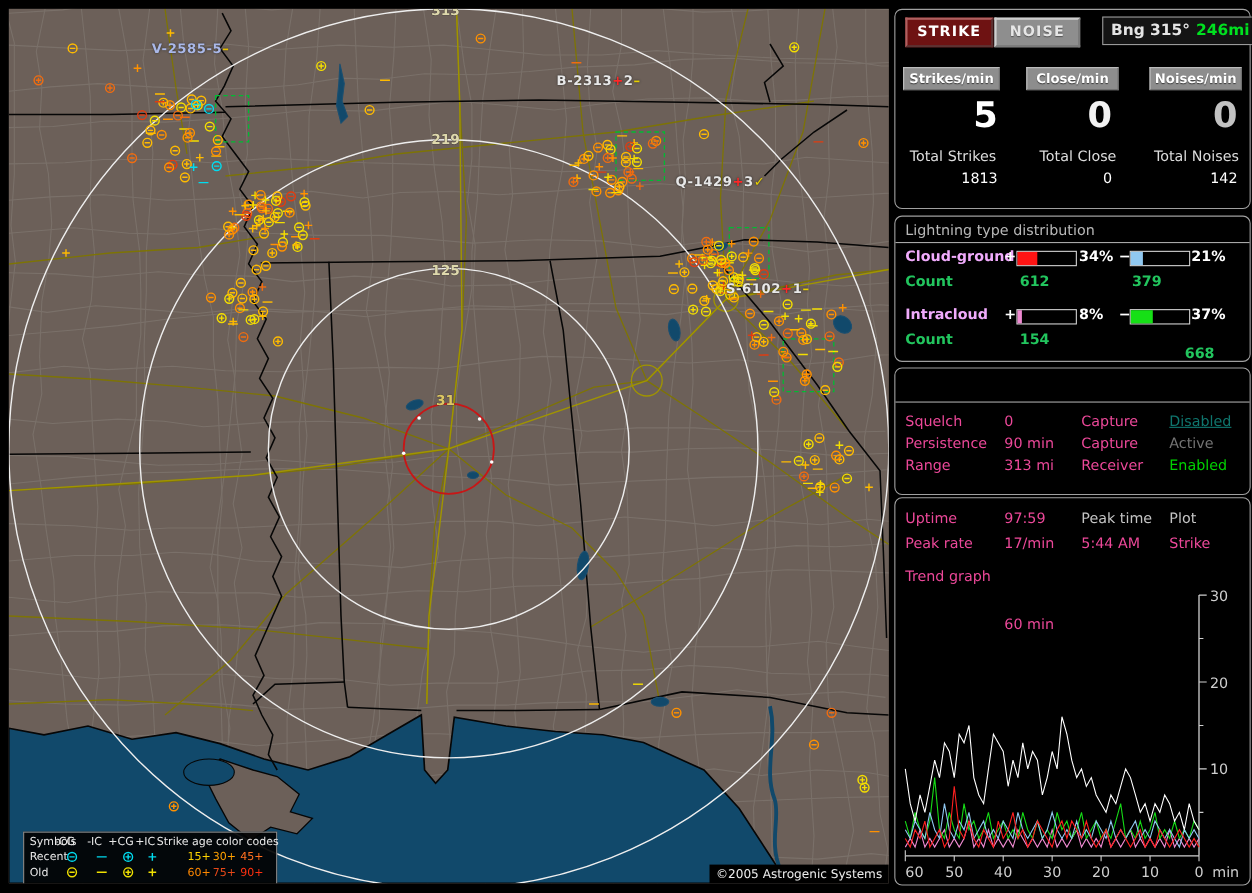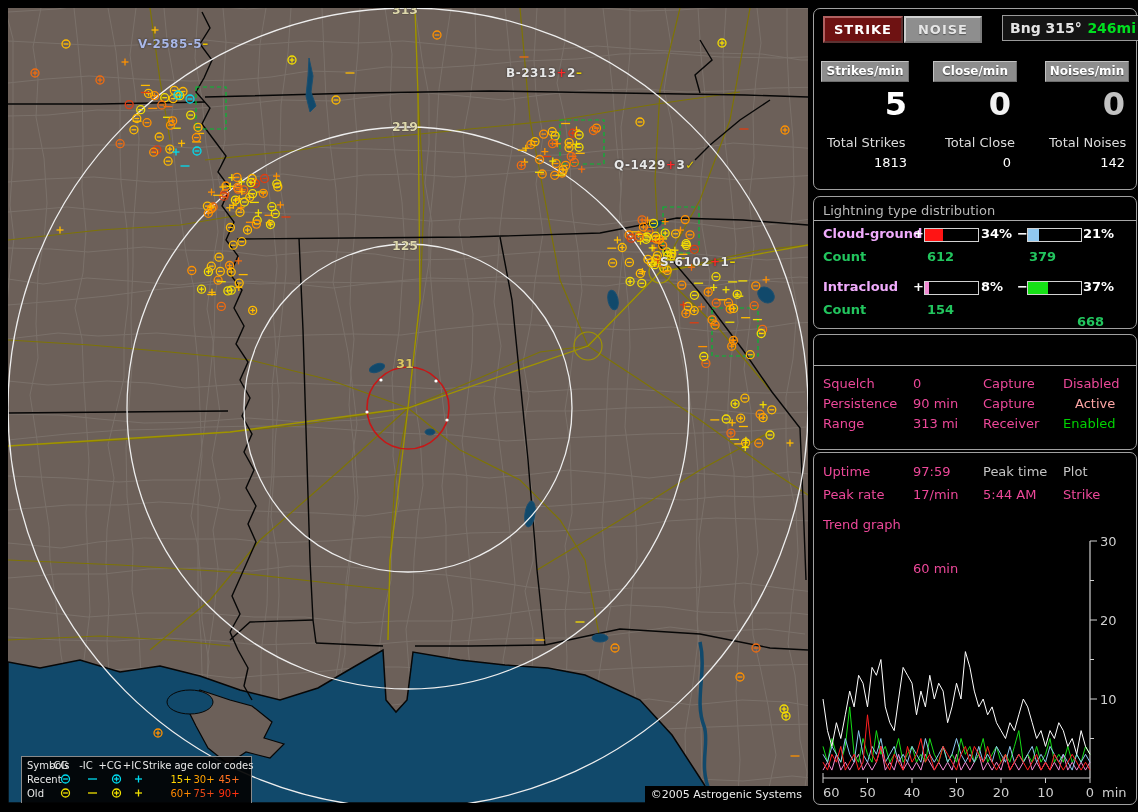--- a/index.html
+++ b/index.html
@@ -620,26 +620,26 @@
   <div class="abs cnt" style="left:113px;top:105px;">154</div>
   <div class="abs cnt" style="left:215px;top:117px;margin-left:48px;">668</div>
 </div>
 
 <div class="side-panel" id="panel3">
   <div class="hrule" style="top:30px;"></div>
 
   <div class="abs srow" style="left:9px;top:41px;">Squelch</div>
   <div class="abs srow" style="left:99px;top:41px;">0</div>
   <div class="abs srow" style="left:169px;top:41px;">Capture</div>
-  <div class="abs srow" style="left: 249px; top: 41px; color: #ec4899;">Disabled</div>
+  <div class="abs srow" style="left: 249px; top: 41px; color: #0f766e; text-decoration: underline;">Disabled</div>
 
   <div class="abs srow" style="left:9px;top:61px;">Persistence</div>
   <div class="abs srow" style="left:99px;top:61px;">90 min</div>
   <div class="abs srow" style="left:169px;top:61px;">Capture</div>
-  <div class="abs srow" style="left: 249px; top: 61px; color: #fca5a5; margin-left: 12px;">Active</div>
+  <div class="abs srow" style="left: 249px; top: 61px; color: #737373;">Active</div>
 
   <div class="abs srow" style="left:9px;top:81px;">Range</div>
   <div class="abs srow" style="left:99px;top:81px;">313 mi</div>
   <div class="abs srow" style="left:169px;top:81px;">Receiver</div>
   <div class="abs srow" style="left: 249px; top: 81px; color: rgb(0, 210, 0);">Enabled</div>
 </div>
 
 <div class="side-panel" id="panel4">
   <div class="abs srow" style="left:9px;top:11px;">Uptime</div>
   <div class="abs srow" style="left:99px;top:11px;">97:59</div>

